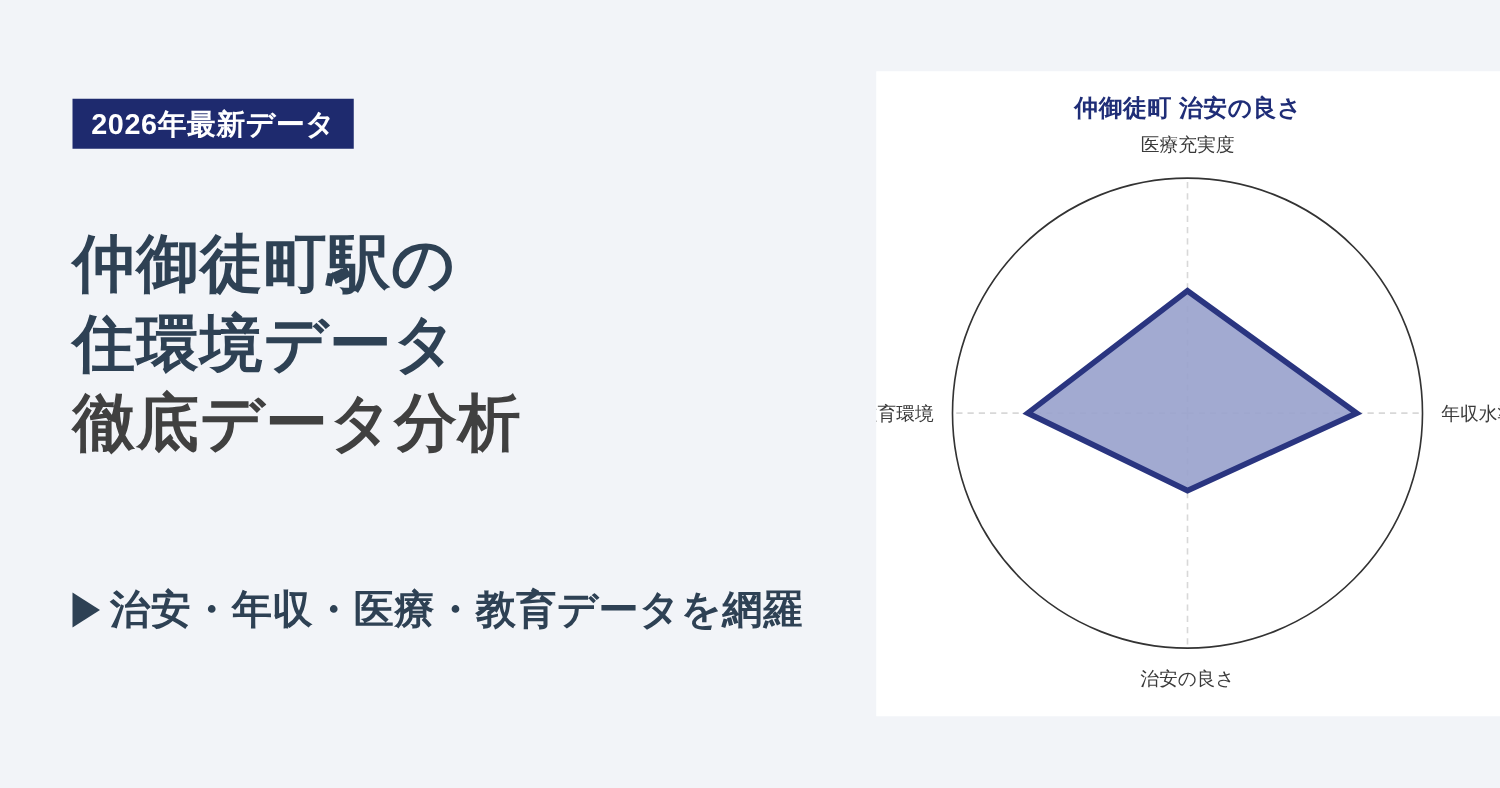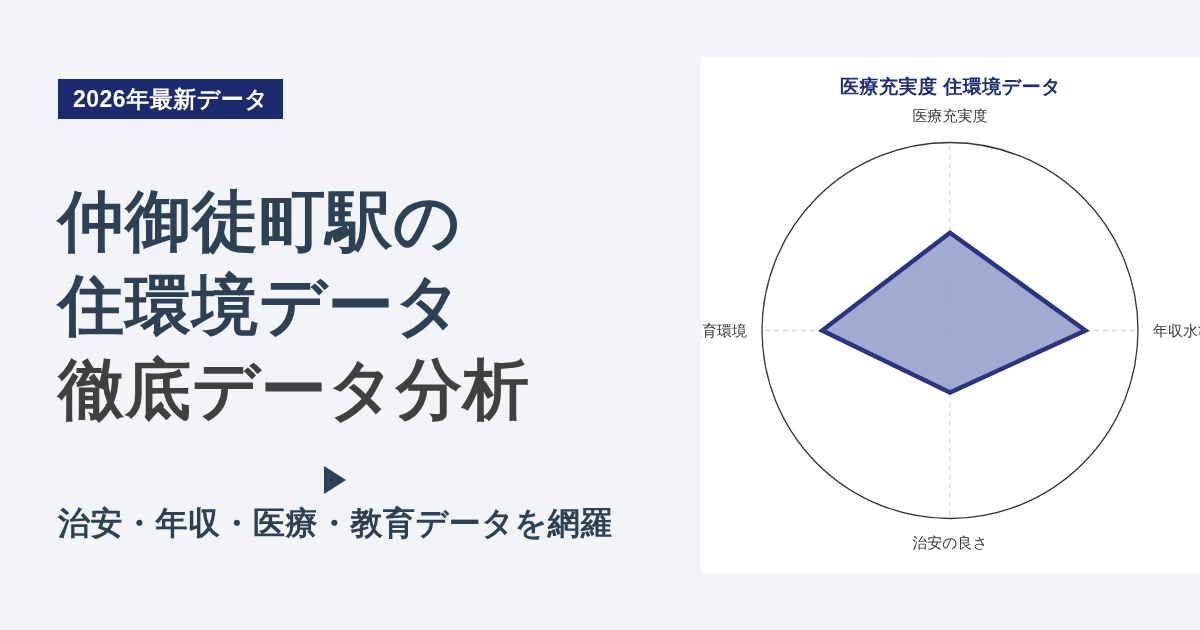--- a/index.html
+++ b/index.html
@@ -48,21 +48,21 @@
   }
 
   .headline {
     position: absolute;
     left: 0;
     top: 180px;
     width: 640px;
   }
   .headline-line {
     display: block;
-    font-size: 66px;
+    font-size: 50px;
     font-weight: bold;
     line-height: 1.27;
     letter-spacing: 1px;
     color: #2e4154;
     white-space: nowrap;
   }
   .headline-line.accent {
     color: #404040;
   }
 
@@ -71,21 +71,20 @@
     left: 0;
     top: 466px;
     display: flex;
     align-items: center;
     gap: 8px;
     color: #2e4154;
     font-size: 32px;
     font-weight: bold;
     letter-spacing: 0.5px;
     white-space: nowrap;
-    flex-direction: column;
   }
   .tri-icon {
     display: inline-block;
     width: 0;
     height: 0;
     border-left: 22px solid #2e4154;
     border-top: 14px solid transparent;
     border-bottom: 14px solid transparent;
     flex: 0 0 auto;
   }
@@ -145,21 +144,21 @@
 
     <div class="subtitle">
       <span class="tri-icon"></span>
       <span>治安・年収・医療・教育データを網羅</span>
     </div>
 
   </div>
 
   <div class="chart-panel">
 
-    <div class="chart-title">医療充実度 住環境データ</div>
+    <div class="chart-title">仲御徒町 治安の良さ</div>
 
     <svg class="radar-svg" viewBox="0 0 499 516">
 
       <circle cx="249" cy="273.5" r="188" fill="none" stroke="#333333" stroke-width="1.3"></circle>
 
       <line x1="249" y1="273.5" x2="249" y2="85.5" stroke="#d8d8d8" stroke-width="1.3" stroke-dasharray="5 4"></line>
       <line x1="249" y1="273.5" x2="437" y2="273.5" stroke="#d8d8d8" stroke-width="1.3" stroke-dasharray="5 4"></line>
       <line x1="249" y1="273.5" x2="249" y2="461.5" stroke="#d8d8d8" stroke-width="1.3" stroke-dasharray="5 4"></line>
       <line x1="249" y1="273.5" x2="61" y2="273.5" stroke="#d8d8d8" stroke-width="1.3" stroke-dasharray="5 4"></line>
 

